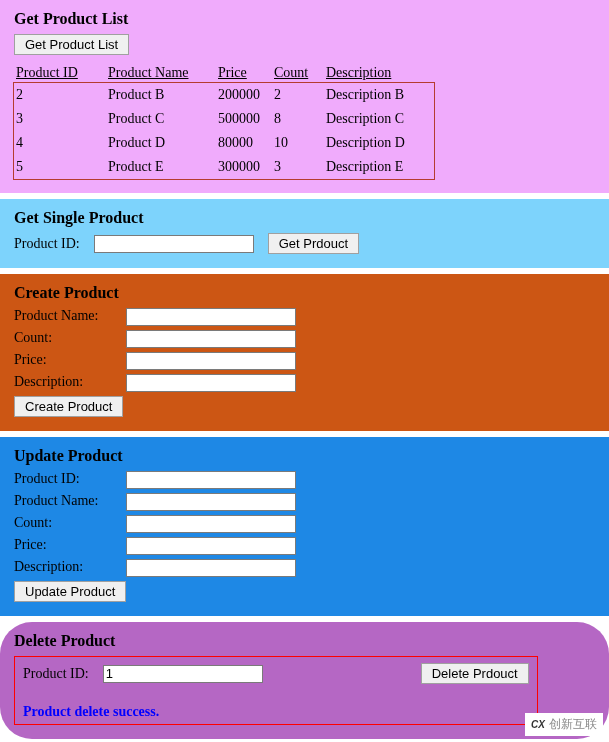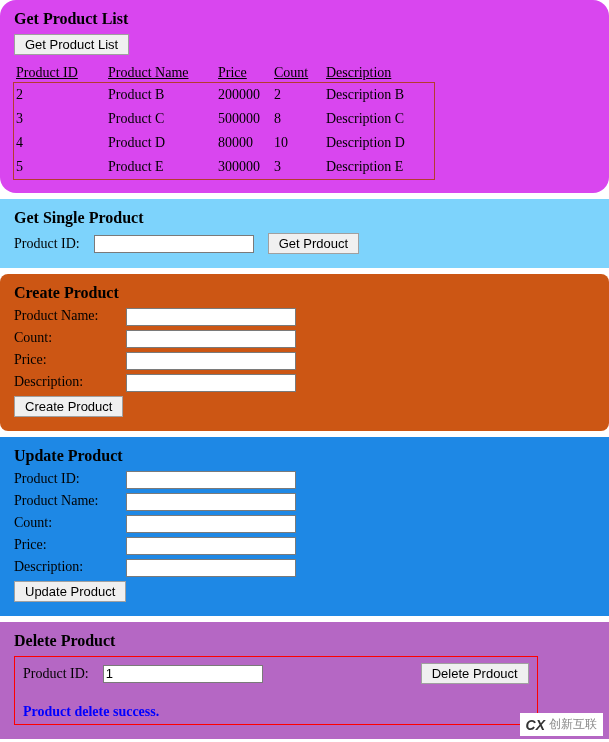--- a/index.html
+++ b/index.html
@@ -6,25 +6,25 @@
     body {
       font-family: "SimSun", "NSimSun", "Songti SC", serif;
       font-size: 14px;
       width: 609px;
       background: #fff;
     }
     .panel {
       padding: 10px 14px 14px 14px;
       margin-bottom: 6px;
     }
-    .panel-green   { background: #d946ef; color: #000; border-radius: 16px; }
+    .panel-green   { background: #f0abfc; color: #000; }
     .panel-lgreen  { background: #7dd3fc; color: #000; }
-    .panel-orange  { background: #cc5614; color: #000; border-radius: 8px; }
+    .panel-orange  { background: #cc5614; color: #000; }
     .panel-blue    { background: #1e88e5; color: #000; }
-    .panel-purple  { background: #b567c4; color: #000; }
+    .panel-purple  { background: #b567c4; color: #000; border-radius: 32px; }
 
     h3 {
       font-size: 16px;
       font-weight: bold;
       margin-bottom: 6px;
     }
     .btn {
       font-family: Arial, sans-serif;
       font-size: 13px;
       background: #f0f0f0;
@@ -114,21 +114,21 @@
       font-size: 12px;
       color: #888;
       display: flex;
       align-items: center;
       gap: 4px;
     }
     .watermark .wlogo {
       font-weight: bold;
       font-style: italic;
       color: #333;
-      font-size: 14px;
+      font-size: 10px;
     }
   </style>
 </head>
 <body>
 
 <div class="panel panel-green">
   <h3>Get Product List</h3>
   <button class="btn">Get Product List</button>
 
   <table>

